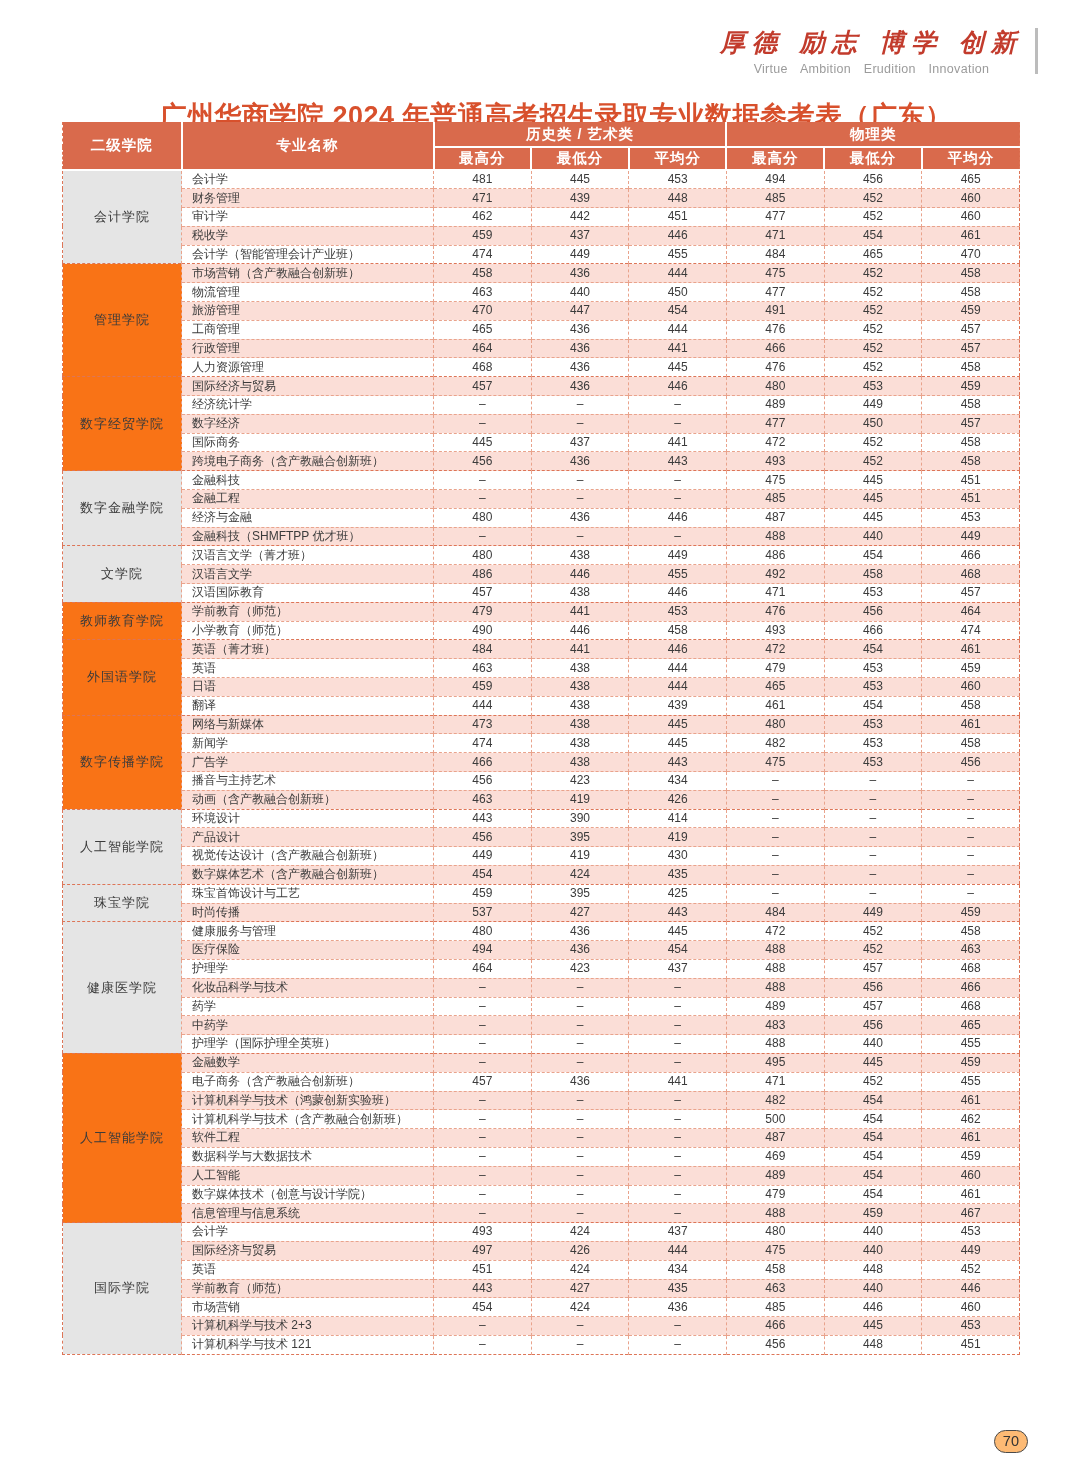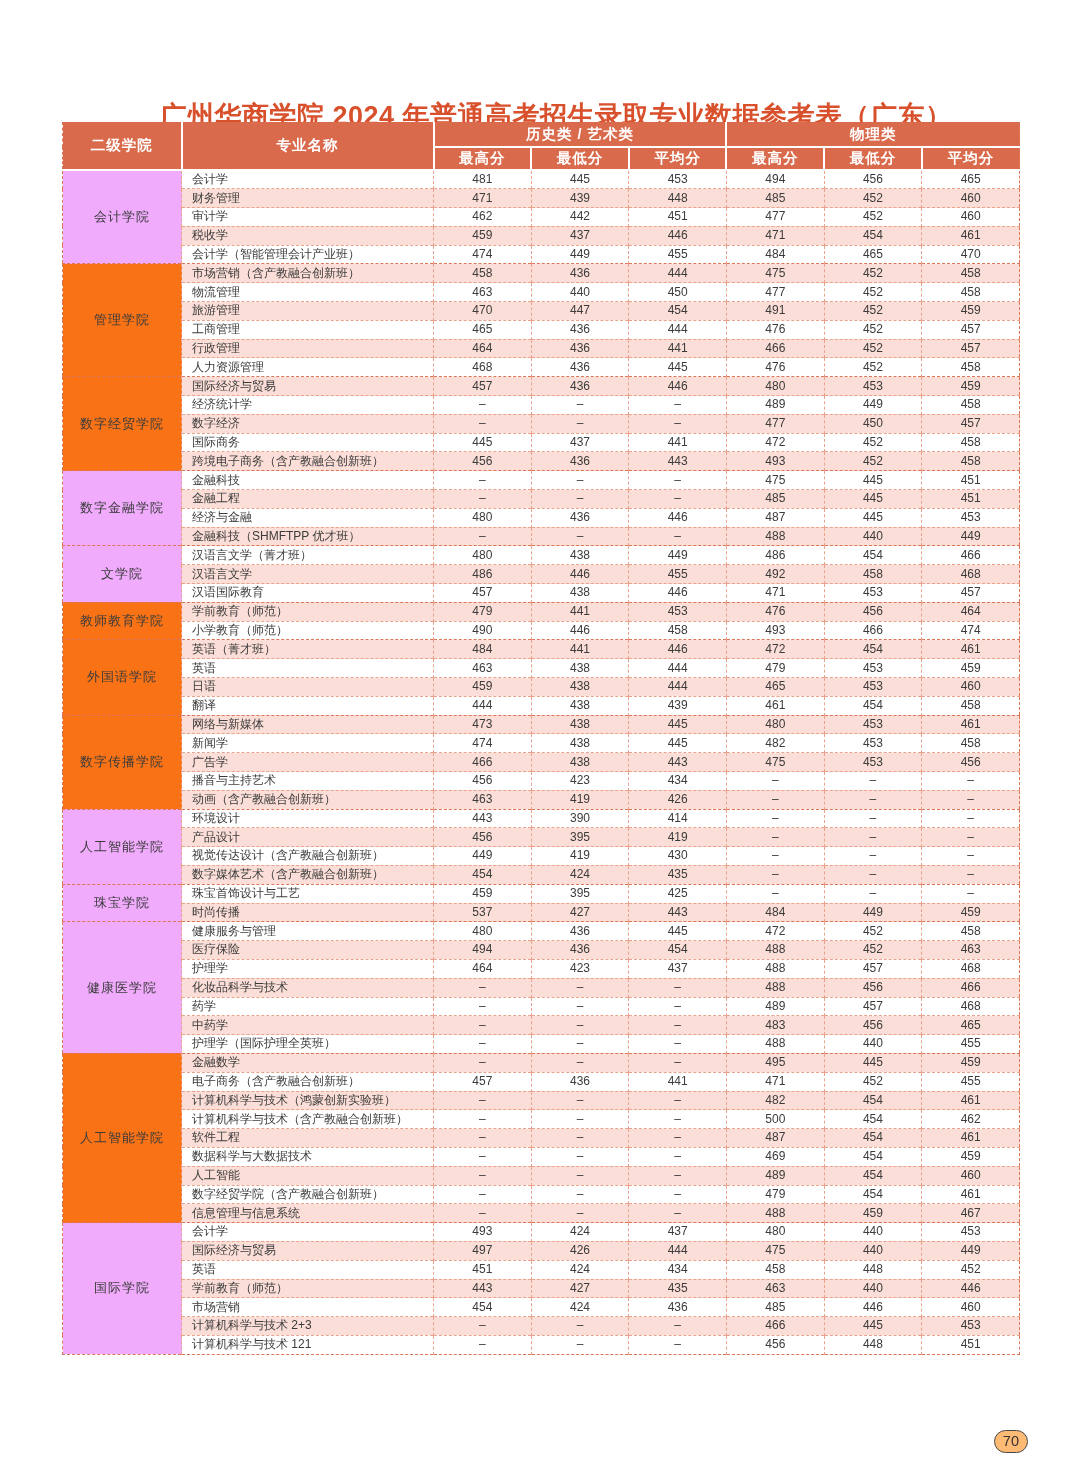--- a/index.html
+++ b/index.html
@@ -46,36 +46,43 @@
   thead th:first-child{border-left:none;}
   thead tr:nth-child(1) th:last-child,
   thead tr:nth-child(2) th:last-child{border-right:none;}
   tbody td{
     height:18.8px;font-size:12px;line-height:1.1;
     border-top:1px dashed var(--border-dash);
     border-left:1px dashed var(--border-dash);
     padding:1px 4px;text-align:center;background:#fff;color:var(--text);
   }
   tbody tr.alt td{background:var(--row-stripe);}
-  tbody td.college{background:#f0abfc;font-size:13px;letter-spacing:1px;border-left:none;padding:0 2px;}
+  tbody td.college{background:#e5e5e5;font-size:13px;letter-spacing:1px;border-left:none;padding:0 2px;}
   tbody tr.alt td.college{background:#f97316;}
   tbody td.major{text-align:left;padding-left:10px;}
   tbody tr.group-start td{border-top:1.4px dashed var(--group-border);}
   tbody tr:first-child td{border-top:none;}
   .pagenum{
     position:absolute;right:52px;bottom:13px;font-size:14.5px;color:#333;
     border:1.6px solid #4a4a4a;border-radius:12px;padding:0 8px;line-height:21px;
     background:#fdba74;
   }
 </style>
 </head>
 <body>
 
 <div class="page">
 
+  <div class="motto-wrap">
+    <div class="motto">
+      <div class="motto-cn">厚德 励志 博学 创新</div>
+      <div class="motto-en">Virtue Ambition Erudition Innovation</div>
+    </div>
+    <div class="motto-bar"></div>
+  </div>
 
   <h1 class="title">广州华商学院 2024 年普通高考招生录取专业数据参考表（广东）</h1>
 
   <table class="score-table">
     <colgroup>
       <col style="width:119px">
       <col style="width:252px">
       <col>
         <col>
         <col>
@@ -592,21 +599,21 @@
         <tr class="alt">
           <td class="major">人工智能</td>
           <td class="score">–</td>
           <td class="score">–</td>
           <td class="score">–</td>
           <td class="score">489</td>
           <td class="score">454</td>
           <td class="score">460</td>
         </tr>
         <tr class="">
-          <td class="major">数字经贸学院（含产教融合创新班）</td>
+          <td class="major">数字媒体技术（创意与设计学院）</td>
           <td class="score">–</td>
           <td class="score">–</td>
           <td class="score">–</td>
           <td class="score">479</td>
           <td class="score">454</td>
           <td class="score">461</td>
         </tr>
         <tr class="alt">
           <td class="major">信息管理与信息系统</td>
           <td class="score">–</td>

